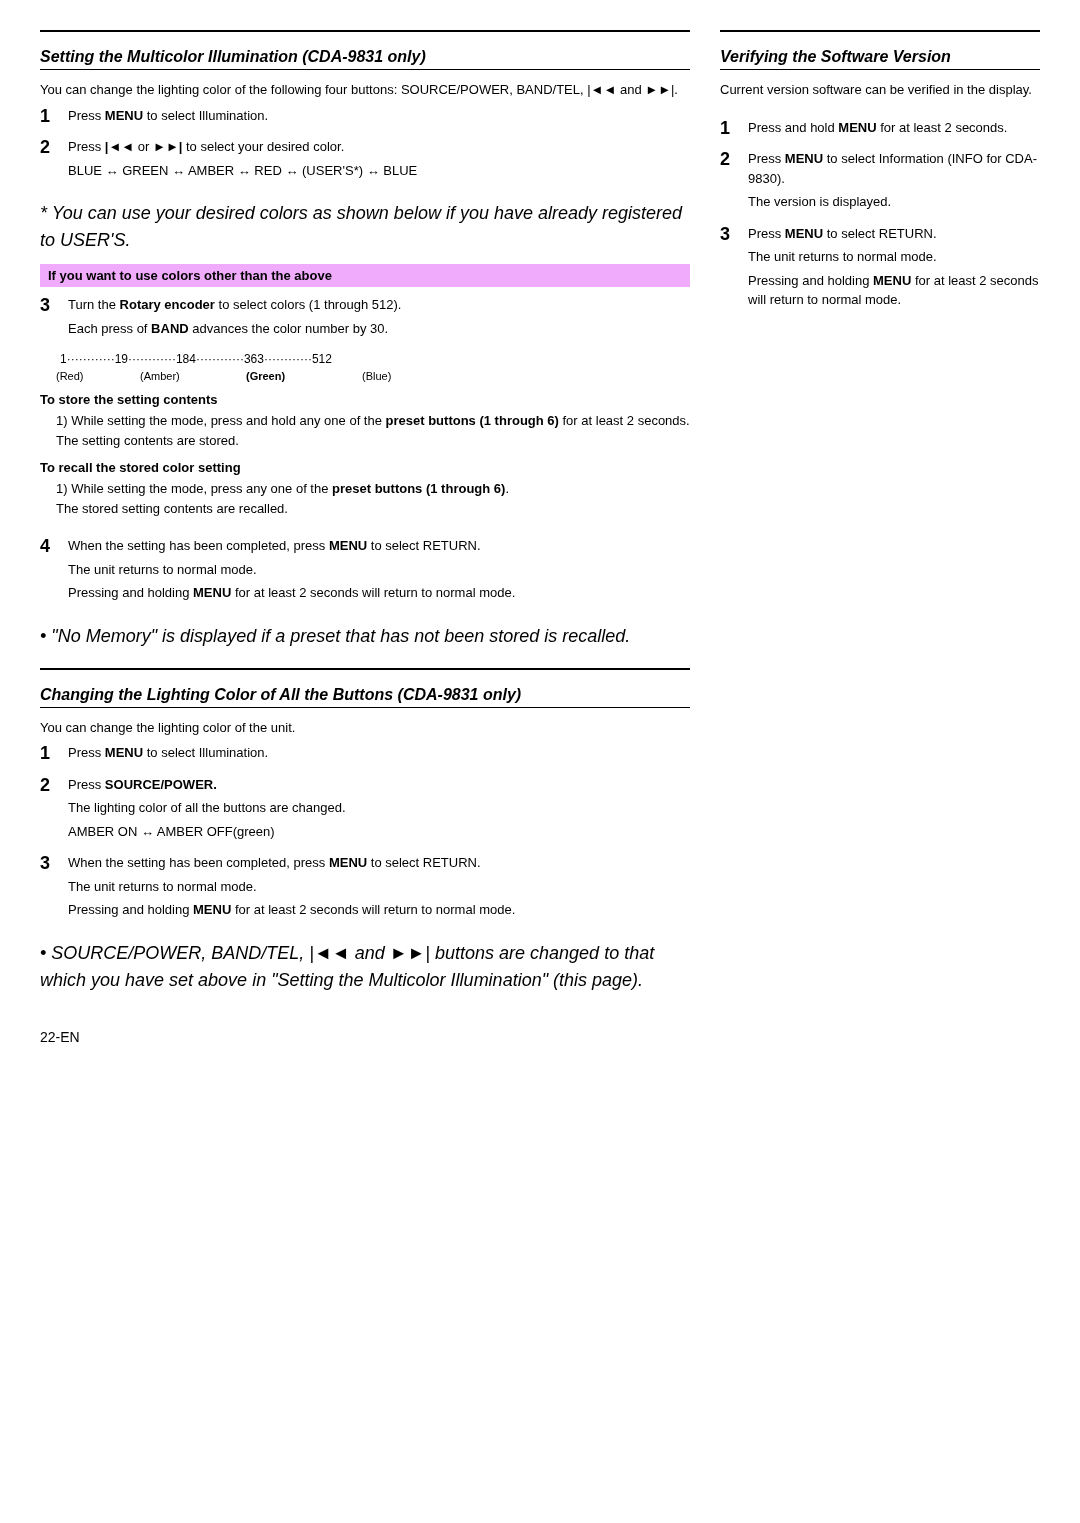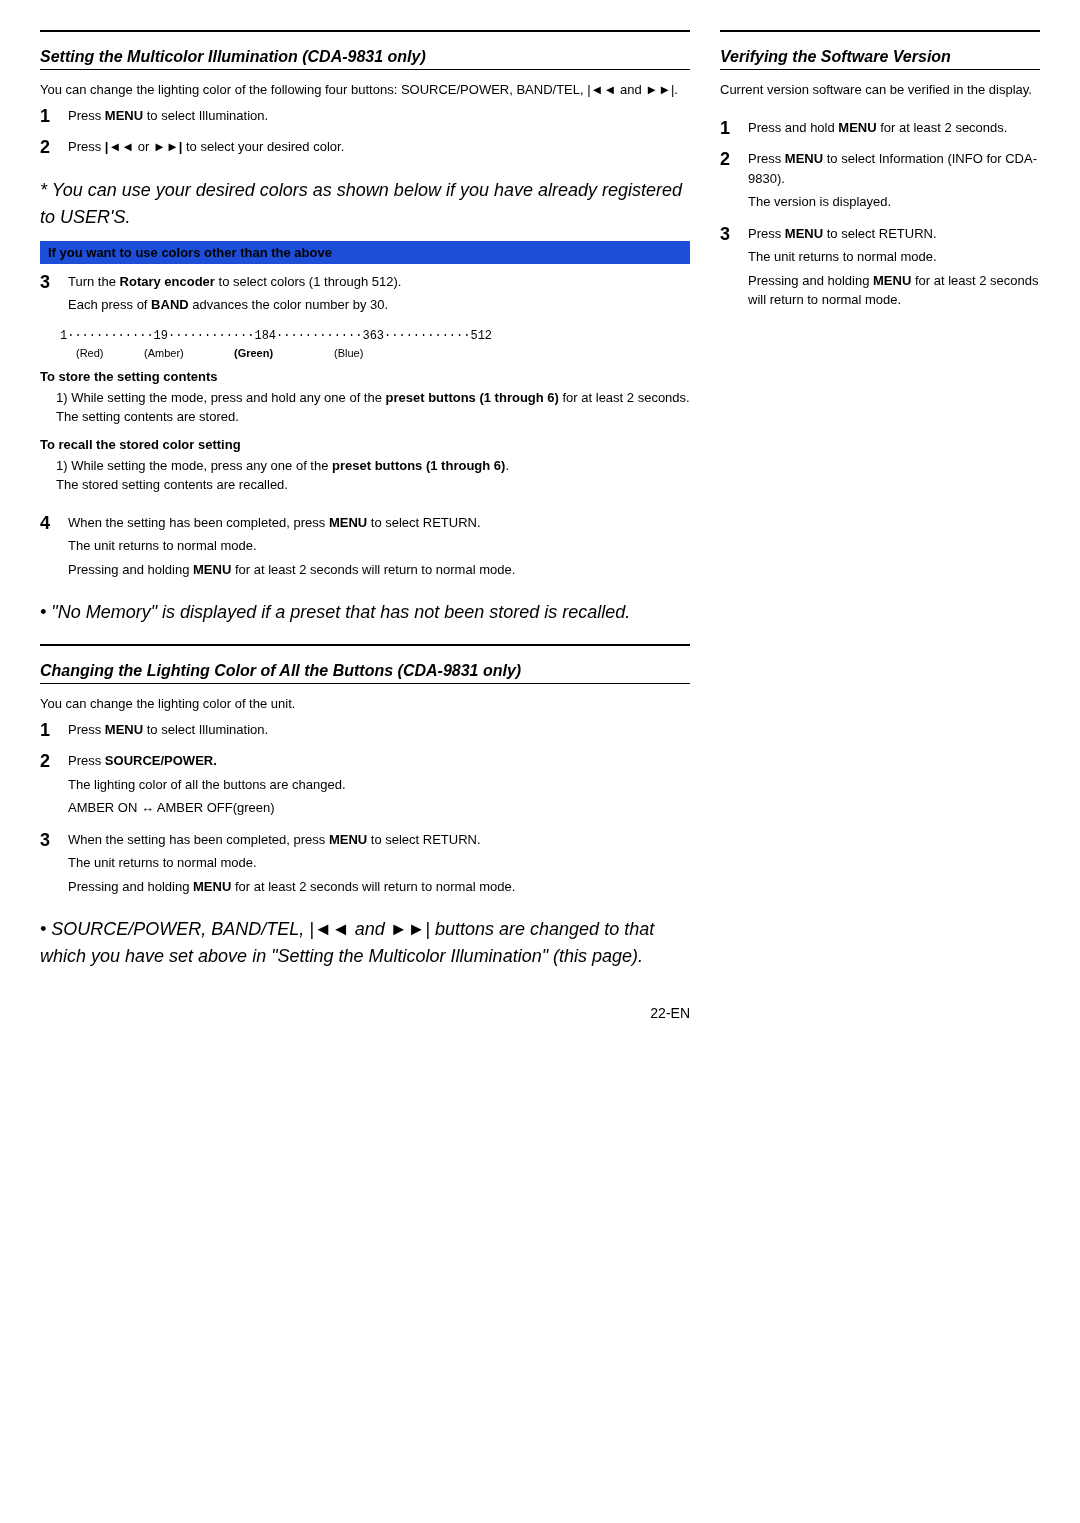--- a/index.html
+++ b/index.html
@@ -79,42 +79,41 @@
     }
 
     .italic-note {
       font-style: italic;
       font-size: 18px;
       margin-top: 16px;
       margin-bottom: 6px;
     }
 
     .highlight-box {
-      background-color: #1d4ed8;
+      background-color: #f0abfc;
       padding: 4px 8px;
       font-weight: bold;
       font-size: 13px;
       margin: 10px 0 8px 0;
     }
 
     .color-scale-row {
       display: flex;
       flex-direction: row;
       align-items: flex-start;
       margin: 10px 0 4px 20px;
       font-size: 12px;
-      font-family: Liberation Mono, monospace;
     }
 
     .color-scale-labels {
       display: flex;
       flex-direction: row;
-      margin: 0 0 4px 36px;
+      margin: 0 0 4px 16px;
       font-size: 11px;
-      gap: 0;
+      gap: 16px;
     }
 
     .color-scale-labels span {
       display: inline-block;
     }
 
     .sub-section-title {
       font-weight: bold;
       font-size: 13px;
       margin-top: 10px;
@@ -128,21 +127,20 @@
     }
 
     .section-spacer {
       margin-top: 18px;
     }
 
     .page-number {
       font-size: 20px;
       font-weight: bold;
       margin-top: 30px;
-      text-align: right;
     }
 
     .page-number span {
       font-size: 14px;
       font-weight: normal;
     }
   </style>
 </head>
 <body>
 
@@ -158,20 +156,21 @@
         <div class="step-num">1</div>
         <div class="step-content">
           <p>Press <b>MENU</b> to select Illumination.</p>
         </div>
       </div>
 
       <div class="step-row">
         <div class="step-num">2</div>
         <div class="step-content">
           <p>Press <b>|◄◄</b> or <b>►►|</b> to select your desired color.</p>
+          <p>BLUE ↔ GREEN ↔ AMBER ↔ RED ↔ (USER'S*) ↔ BLUE</p>
         </div>
       </div>
 
       <p class="italic-note">* You can use your desired colors as shown below if you have already registered to USER'S.</p>
 
       <div class="highlight-box">If you want to use colors other than the above</div>
 
       <div class="step-row">
         <div class="step-num">3</div>
         <div class="step-content">

